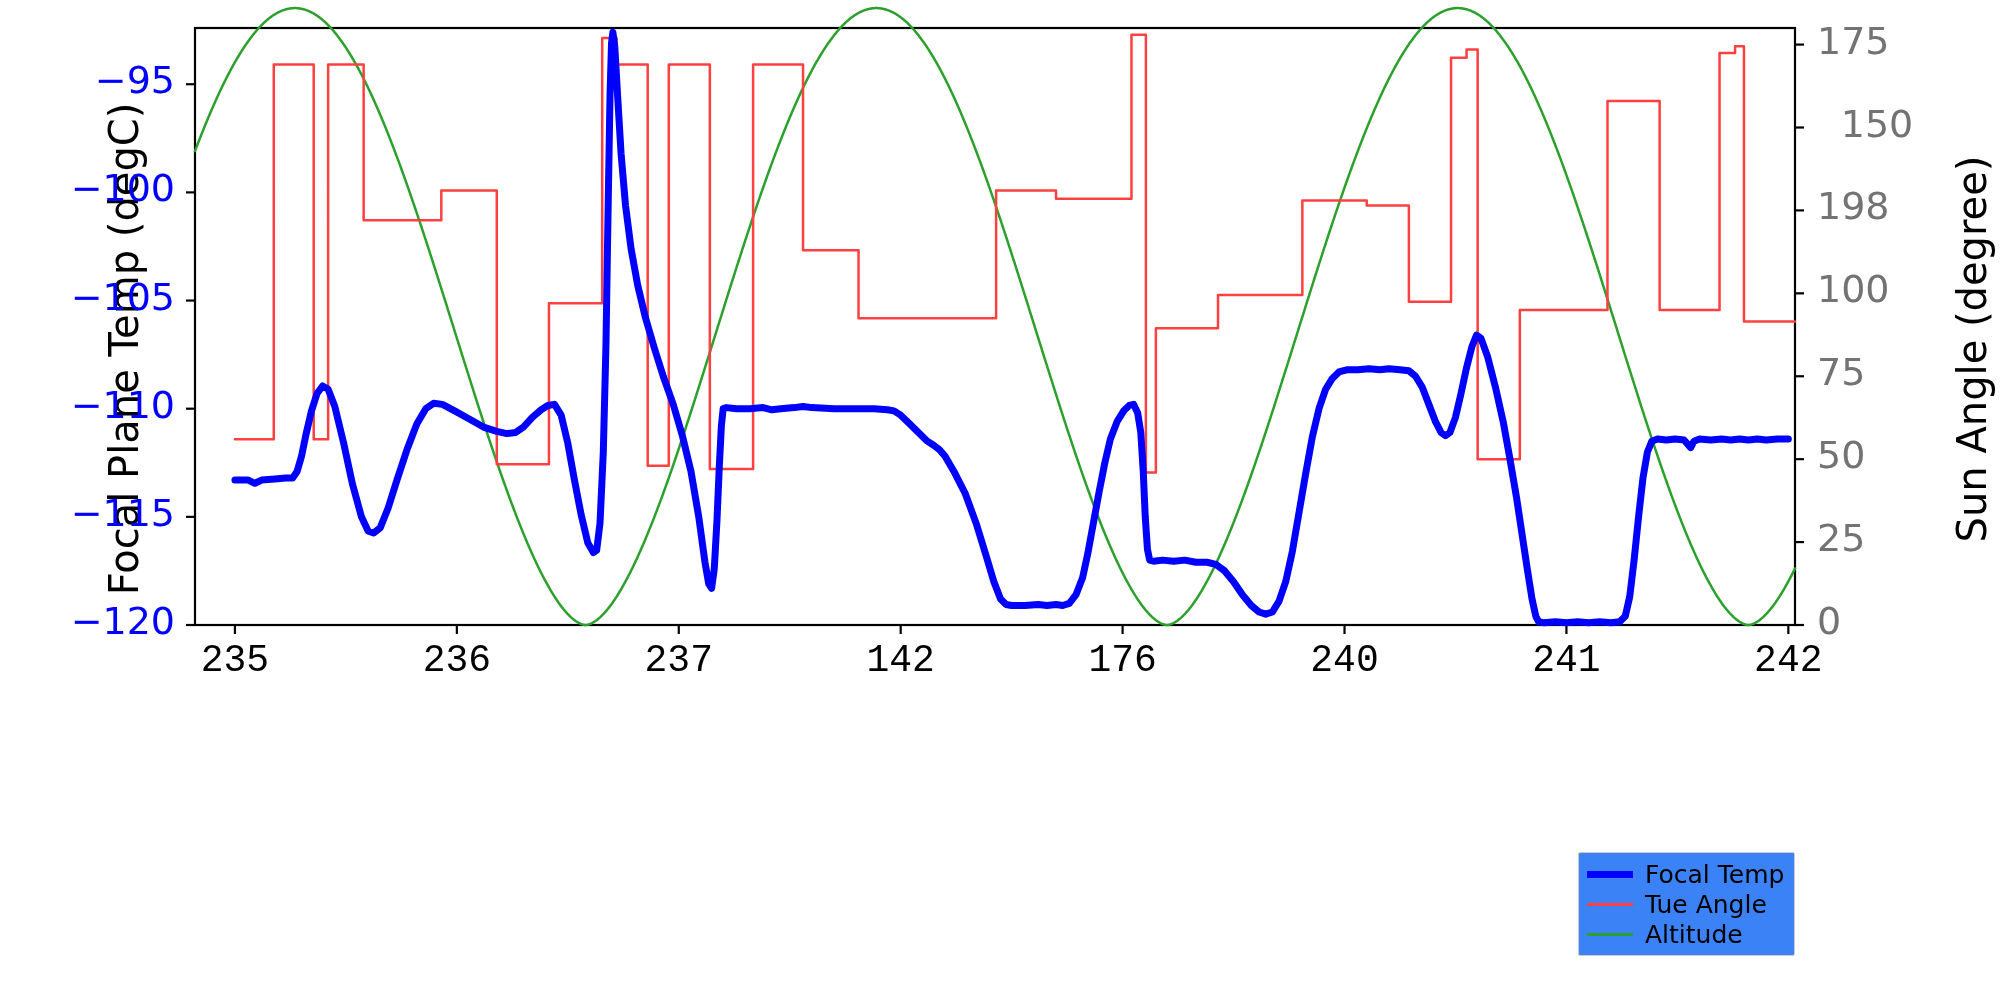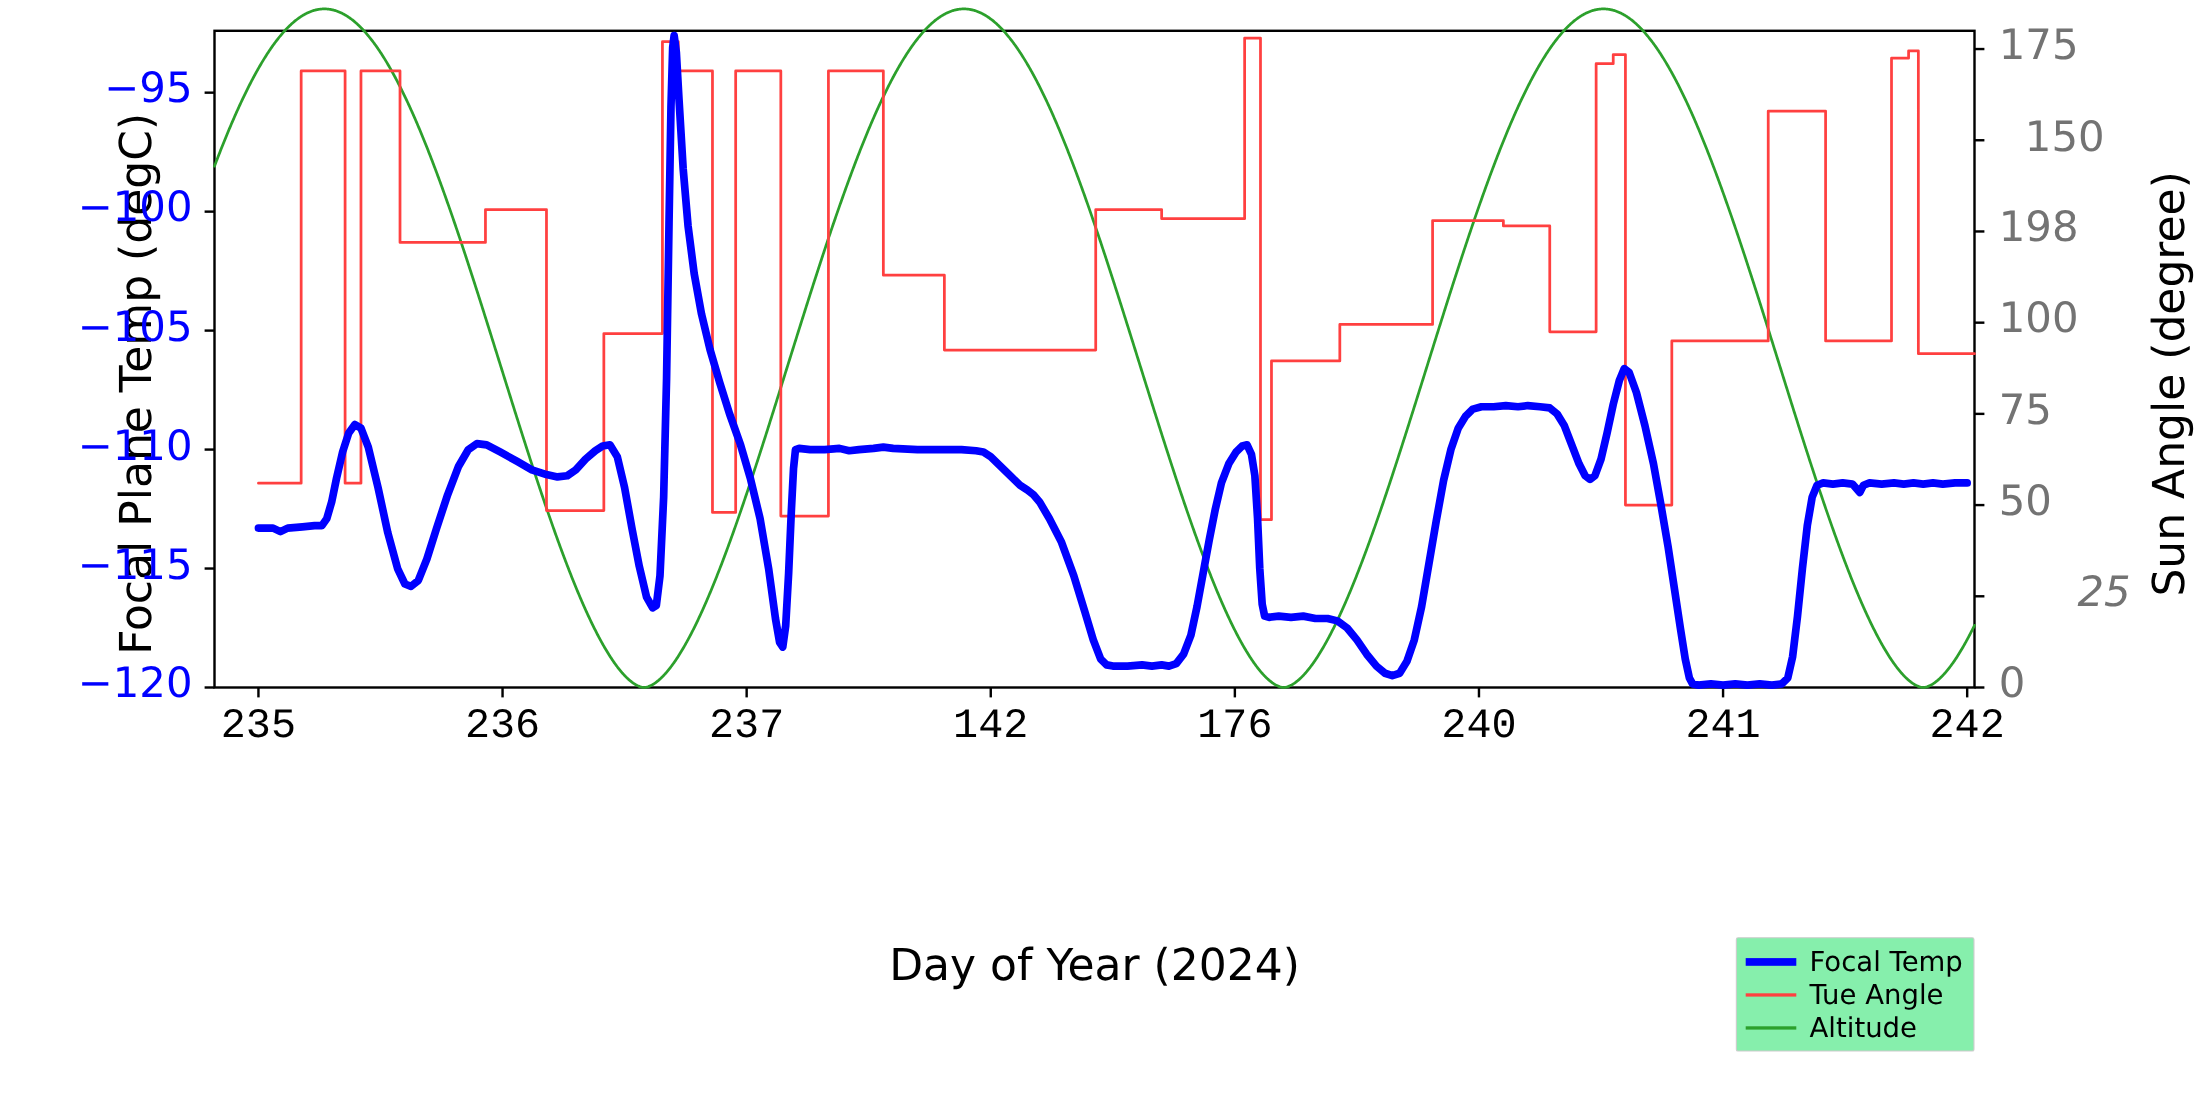--- a/index.html
+++ b/index.html
@@ -22,49 +22,48 @@
 
   
   .tick{position:absolute;font-size:38px;white-space:nowrap;}
   .ytick-l{color:#0000ff;text-align:right;}
   .ytick-r{color:#737373;text-align:left;}
   .xtick{color:#000;text-align:center;font-family:Liberation Mono, monospace;}
 
   
   #legend{
      position:absolute;left:1578px;top:852px;
-     background:#86efac;border:1px solid #cccccc;border-radius:2px;
+     background:#3b82f6;border:1px solid #cccccc;border-radius:2px;
      padding:6px 10px 6px 8px;
   }
   .leg-row{display:flex;align-items:center;height:30px;}
   .leg-swatch{width:46px;height:0;margin-right:12px;flex:0 0 auto;}
   .leg-text{font-size:25px;color:#000;line-height:1;}
 
   svg{display:block;}
 </style>
 </head>
 <body>
 
 <div id="fig">
 
   <div class="axlabel" id="ylabel-left">Focal Plane Temp (degC)</div>
   <div class="axlabel" id="ylabel-right">Sun Angle (degree)</div>
-  <div id="xlabel">Day of Year (2024)</div>
 
   <div id="ticks-left">
       <div class="tick ytick-l" style="left: -20px; top: 599px; width: 195px; text-align: right;">−120</div>
       <div class="tick ytick-l" style="left: -20px; top: 490.848px; width: 195px; text-align: right;">−115</div>
       <div class="tick ytick-l" style="left: -20px; top: 382.696px; width: 195px; text-align: right;">−110</div>
       <div class="tick ytick-l" style="left: -20px; top: 274.543px; width: 195px; text-align: right;">−105</div>
       <div class="tick ytick-l" style="left: -20px; top: 166.391px; width: 195px; text-align: right;">−100</div>
       <div class="tick ytick-l" style="left: -20px; top: 58.2391px; width: 195px; text-align: right;">−95</div>
     </div>
   <div id="ticks-right">
       <div class="tick ytick-r" style="left: 1817px; top: 599px; width: 120px; text-align: left;">0</div>
-      <div class="tick ytick-r" style="left: 1817px; top: 516.083px; width: 120px; text-align: right; font-style: italic;">25</div>
+      <div class="tick ytick-r" style="left: 1817px; top: 516.083px; width: 120px; text-align: left;">25</div>
       <div class="tick ytick-r" style="left: 1817px; top: 433.167px; width: 120px; text-align: left;">50</div>
       <div class="tick ytick-r" style="left: 1817px; top: 350.25px; width: 120px; text-align: left;">75</div>
       <div class="tick ytick-r" style="left: 1817px; top: 267.333px; width: 120px; text-align: left;">100</div>
       <div class="tick ytick-r" style="left: 1817px; top: 184.417px; width: 120px; text-align: left;">198</div>
       <div class="tick ytick-r" style="left: 1817px; top: 101.5px; width: 120px; text-align: center;">150</div>
       <div class="tick ytick-r" style="left: 1817px; top: 18.5833px; width: 120px; text-align: left;">175</div>
     </div>
   <div id="ticks-bottom">
       <div class="tick xtick" style="left: 164.945px; top: 639px; width: 140px; text-align: center;">235</div>
       <div class="tick xtick" style="left: 386.859px; top: 639px; width: 140px; text-align: center;">236</div>

